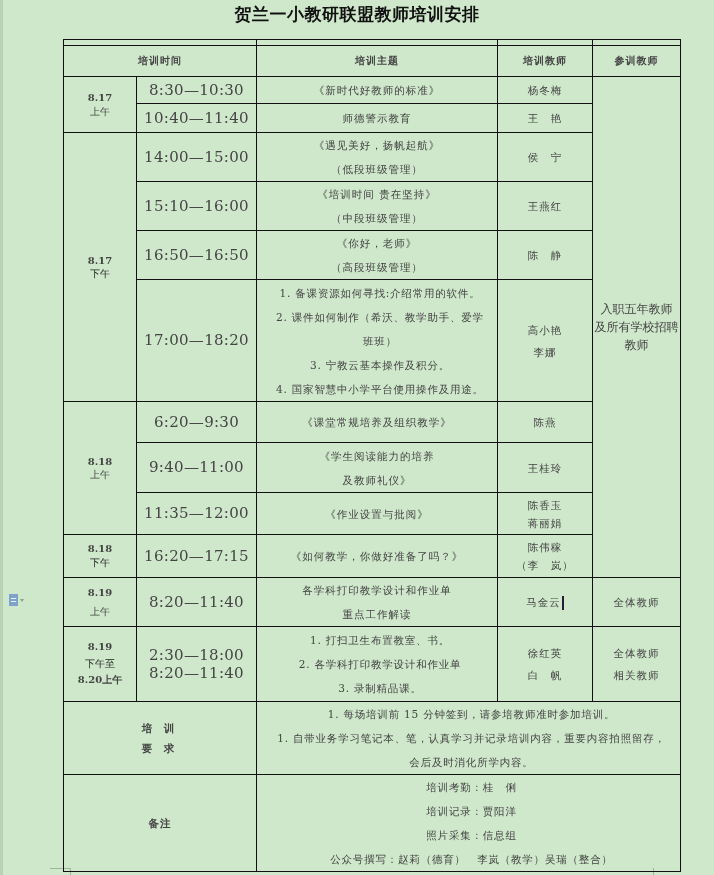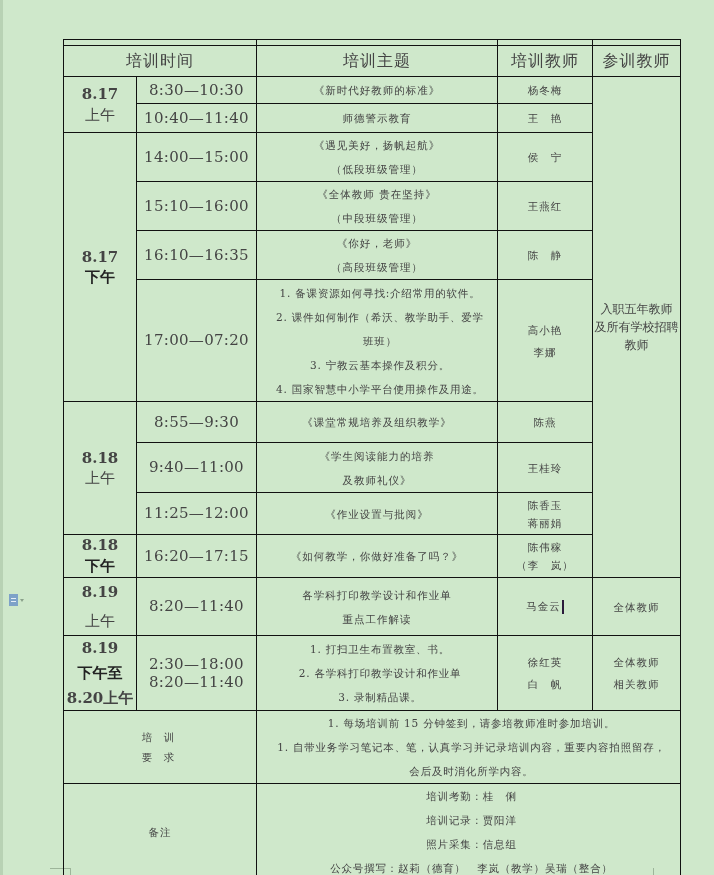--- a/index.html
+++ b/index.html
@@ -53,43 +53,44 @@
     width: 617px;
     font-size: 10.5px;
   }
   table.sched td {
     border: 1.5px solid #111;
     text-align: center; vertical-align: middle;
     padding: 0; line-height: 1.35;
     color: #444;
   }
   .hstrip td { height: 5px; }
-  .hdr td { height: 30px; font-weight: normal; color: #222; font-size: 16px; letter-spacing: 1px; }
-  .date { font-weight: bold; color: #222; font-size: 15px; line-height: 1.7; }
+  .hdr td { height: 30px; font-weight: bold; color: #222; font-size: 10px; letter-spacing: 1px; }
+  .date { font-weight: bold; color: #222; font-size: 10px; line-height: 1.7; }
   .date .ampm { display: block; font-weight: normal; color: #444; }
-  .date .ampm.b { font-weight: bold; color: #222; }
+  .date .ampm.b { font-weight: normal; color: #222; }
   .time { font-size: 15px; color: #444; letter-spacing: 0.3px; }
   .topic { color: #444; letter-spacing: 1px; }
   .topic .l { display: block; line-height: 24px; }
   .teacher { color: #444; letter-spacing: 1px; }
   .teacher .l { display: block; line-height: 22px; }
   .listcell { text-align: left; padding-left: 6px !important; color: #444; }
   .listcell .l { display: block; line-height: 24px; letter-spacing: 0.8px; }
   .attendee { color: #333; font-family: "DejaVu Sans", "Liberation Sans", sans-serif; font-size: 12px; }
   .attendee .l { display: block; line-height: 18px; }
-  .req-label { font-weight: normal; color: #222; letter-spacing: 4px; }
+  .req-label { font-weight: bold; color: #222; letter-spacing: 4px; }
   .req-label .l { display: block; line-height: 20px; }
   .caret-cursor { display: inline-block; width: 2px; height: 14px; background: #2a1a3a; vertical-align: middle; margin-left: 1px; }
 </style>
 </head>
 <body>
 
 <div class="page">
   <div class="left-strip"></div>
 
+  <div class="doc-title">贺兰一小教研联盟教师培训安排</div>
 
   <div class="side-icon">
     <span class="doc"></span>
     <span class="caret"></span>
   </div>
 
   <div class="corner-mark" style="left:50px;top:868px;width:20px;height:1px;"></div>
   <div class="corner-mark" style="left:70px;top:868px;width:1px;height:7px;"></div>
   <div class="corner-mark" style="left:653px;top:868px;width:1px;height:7px;"></div>
 
@@ -155,77 +156,77 @@
         <span class="l">《遇见美好，扬帆起航》</span>
         <span class="l">（低段班级管理）</span>
       </td>
       <td class="teacher">
             <span class="l">侯　宁</span>
           </td>
     </tr>
     <tr style="height:49px">
       <td class="time">15:10—16:00</td>
       <td class="topic">
-        <span class="l">《全体教师 贵在坚持》</span>
+        <span class="l">《培训时间 贵在坚持》</span>
         <span class="l">（中段班级管理）</span>
       </td>
       <td class="teacher">
             <span class="l">王燕红</span>
           </td>
     </tr>
     <tr style="height:48px">
-      <td class="time">16:10—16:35</td>
+      <td class="time">16:50—16:50</td>
       <td class="topic">
         <span class="l">《你好，老师》</span>
         <span class="l">（高段班级管理）</span>
       </td>
       <td class="teacher">
             <span class="l">陈　静</span>
           </td>
     </tr>
     <tr style="height:122px">
-      <td class="time">17:00—07:20</td>
+      <td class="time">17:00—18:20</td>
       <td class="listcell">
         <span class="l">1. 备课资源如何寻找:介绍常用的软件。</span>
         <span class="l">2. 课件如何制作（希沃、教学助手、爱学</span>
         <span class="l">班班）</span>
         <span class="l">3. 宁教云基本操作及积分。</span>
         <span class="l">4. 国家智慧中小学平台使用操作及用途。</span>
       </td>
       <td class="teacher">
         <span class="l">高小艳</span>
         <span class="l">李娜</span>
       </td>
     </tr>
 
     <tr style="height:41px">
       <td rowspan="3" class="date">
         <span>8.18</span>
         <span class="ampm">上午</span>
       </td>
-      <td class="time">8:55—9:30</td>
+      <td class="time">6:20—9:30</td>
       <td class="topic">
             <span class="l">《课堂常规培养及组织教学》</span>
           </td>
       <td class="teacher">
             <span class="l">陈燕</span>
           </td>
     </tr>
     <tr style="height:50px">
       <td class="time">9:40—11:00</td>
       <td class="topic">
         <span class="l">《学生阅读能力的培养</span>
         <span class="l">及教师礼仪》</span>
       </td>
       <td class="teacher">
             <span class="l">王桂玲</span>
           </td>
     </tr>
     <tr style="height:42px">
-      <td class="time">11:25—12:00</td>
+      <td class="time">11:35—12:00</td>
       <td class="topic">
             <span class="l">《作业设置与批阅》</span>
           </td>
       <td class="teacher">
         <span class="l" style="line-height:18px">陈香玉</span>
         <span class="l" style="line-height:18px">蒋丽娟</span>
       </td>
     </tr>
 
     <tr style="height:43px">

